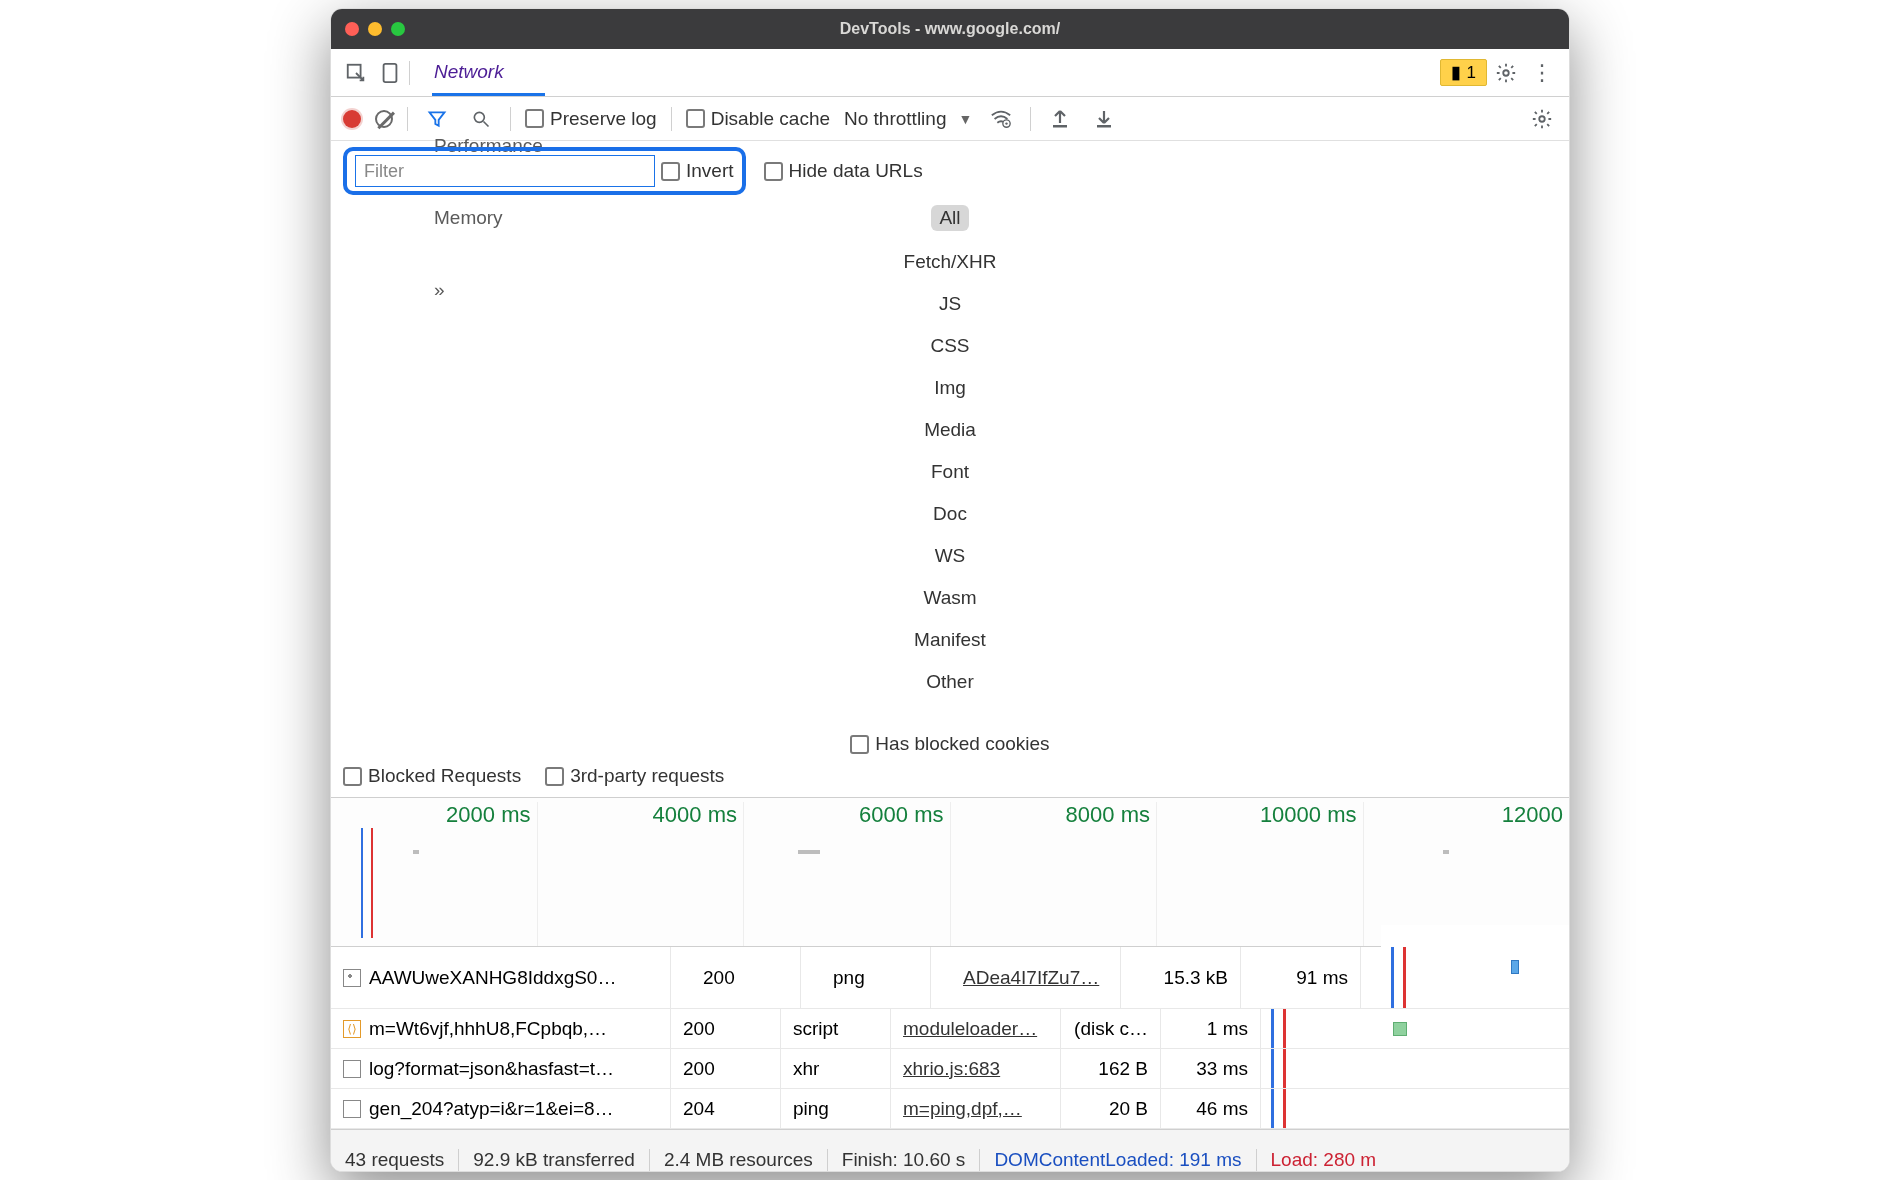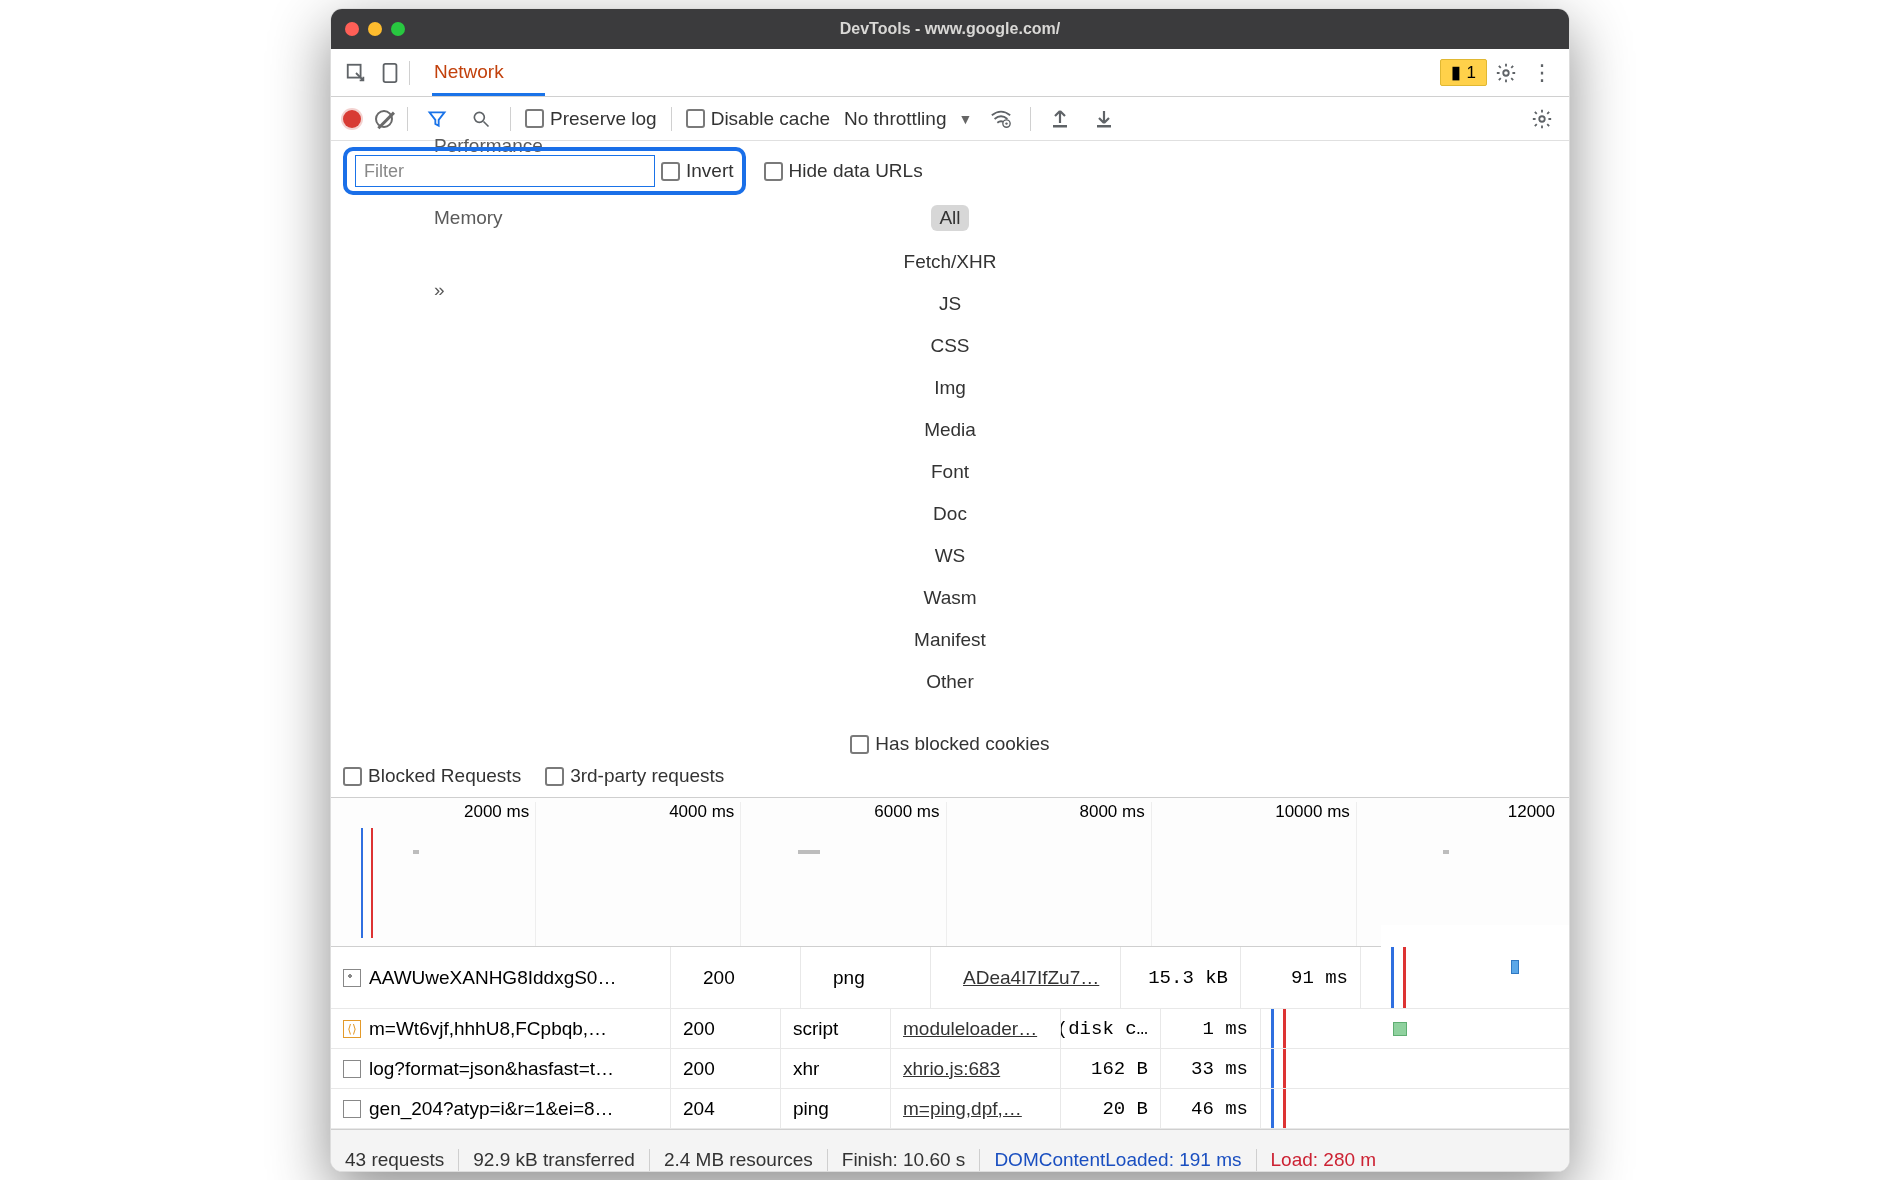--- a/index.html
+++ b/index.html
@@ -45,21 +45,21 @@
     border-bottom: 1px solid #d0d0d0;
     padding: 0 10px; gap: 4px; font-size: 19px; color: #5a5a5a;
   }
   .tabs-row .icon-btn, .toolbar .icon-btn, .settings-icon {
     width: 30px; height: 30px; display: inline-flex;
     align-items: center; justify-content: center;
     color: #5f6367; cursor: pointer;
   }
   .tabs { display: flex; gap: 30px; margin-left: 18px; flex-direction: column; }
   .tab { padding: 10px 2px; cursor: pointer; }
-  .tab.active { color: #c2410c; border-bottom: 3px solid #1a73e8; margin-bottom:-1px; }
+  .tab.active { color: #4c1d95; border-bottom: 3px solid #1a73e8; margin-bottom:-1px;font-style:italic; }
   .spacer { flex: 1; }
   .warn-badge {
     background: #ffd14a; color: #000; font-size: 17px; font-weight: 500;
     padding: 2px 10px; border-radius: 2px; display: inline-flex; align-items: center;
     gap: 6px; border:1px solid #e0b833;
   }
   .warn-badge .exc { font-weight: bold; }
   .more-dots { font-size: 22px; cursor: pointer; padding: 0 6px; color:#5f6367; }
   .gear { cursor: pointer; color:#5f6367; }
   .toolbar {
@@ -102,21 +102,21 @@
     display: flex; align-items: center; flex-wrap: wrap; gap: 20px;
     padding: 4px 12px 6px; font-size: 19px; color: #333; flex-direction: column;
   }
   .type-chip { cursor: pointer; }
   .type-chip.active { background: #d7d7d7; border-radius: 6px; padding: 2px 8px; }
   .extra-filters { display: flex; align-items: center; gap: 24px; padding: 4px 12px 10px; font-size: 19px; color:#333;}
   .timeline {
     border-top: 1px solid #cfcfcf; border-bottom: 1px solid #cfcfcf;
     background: #fdfdfd; height: 150px; position: relative; overflow: hidden;
   }
-  .ticks { display: flex; position: absolute; top: 4px; left: 0; right: 8px; font-size: 17px; color: #000000; }
+  .ticks { display: flex; position: absolute; top: 4px; left: 0; right: 0; font-size: 22px; color: #15803d; }
   .tick { flex: 1; text-align: right; padding-right: 6px; border-left: 1px solid #eee; height: 146px; }
   .tick:first-child { border-left: none; }
   .tl-marks { position: absolute; top: 30px; left: 12px; right: 0; height: 110px; }
   .vline { position: absolute; top: 0; bottom: 0; width: 2px; }
   .vblue { background: #2f6fe0; }
   .vred { background: #d33; }
   .dash { position: absolute; top: 22px; height: 4px; background: #bdbdbd; }
   .table-head, .row {
     display: grid;
     grid-template-columns: 340px 110px 110px 170px 100px 100px 1fr;
@@ -131,21 +131,21 @@
   .sort-tri { position: absolute; right: 10px; top: 16px; font-size: 13px; color:#666; }
   .tbody { font-size: 19px; }
   .row { height: 40px; border-bottom: 1px solid #e8e8e8; }
   .cell { padding: 0 12px; overflow: hidden; text-overflow: ellipsis; white-space: nowrap; border-right: 1px solid #e8e8e8; height:100%; display:flex; align-items:center;}
   .cell:last-child { border-right: none; }
   .namecell { display:flex; align-items:center; gap:8px; }
   .fico { width:18px; height:18px; border:1.5px solid #888; display:inline-block; }
   .fico.img { background: radial-gradient(circle at 6px 6px, #888 2px, transparent 2px), #fff; }
   .fico.js { border-color:#e39a2a; color:#e39a2a; font-size:12px; display:inline-flex; align-items:center; justify-content:center; }
   .link { color:#333; text-decoration: underline; }
-  .num { justify-content: flex-end; font-family: Liberation Mono, monospace; }
+  .num { justify-content: flex-end; }
   .wf { position: relative; }
   .wf .bar { position:absolute; height: 14px; top: 13px; background:#8fd19e; border:1px solid #5fae72; }
   .wf .edge-blue { position:absolute; top:0; bottom:0; width:3px; background:#2f6fe0; }
   .wf .edge-red  { position:absolute; top:0; bottom:0; width:3px; background:#d33; }
   .status-bar {
     display: flex; align-items: flex-end; height: 42px; padding: 0 14px;
     font-size: 19px; color: #333; border-top: 1px solid #cfcfcf; background:#f4f4f4;
     gap: 14px; white-space: nowrap; overflow:hidden;
   }
   .stat-sep { width:1px; height:22px; background:#cfcfcf; }

